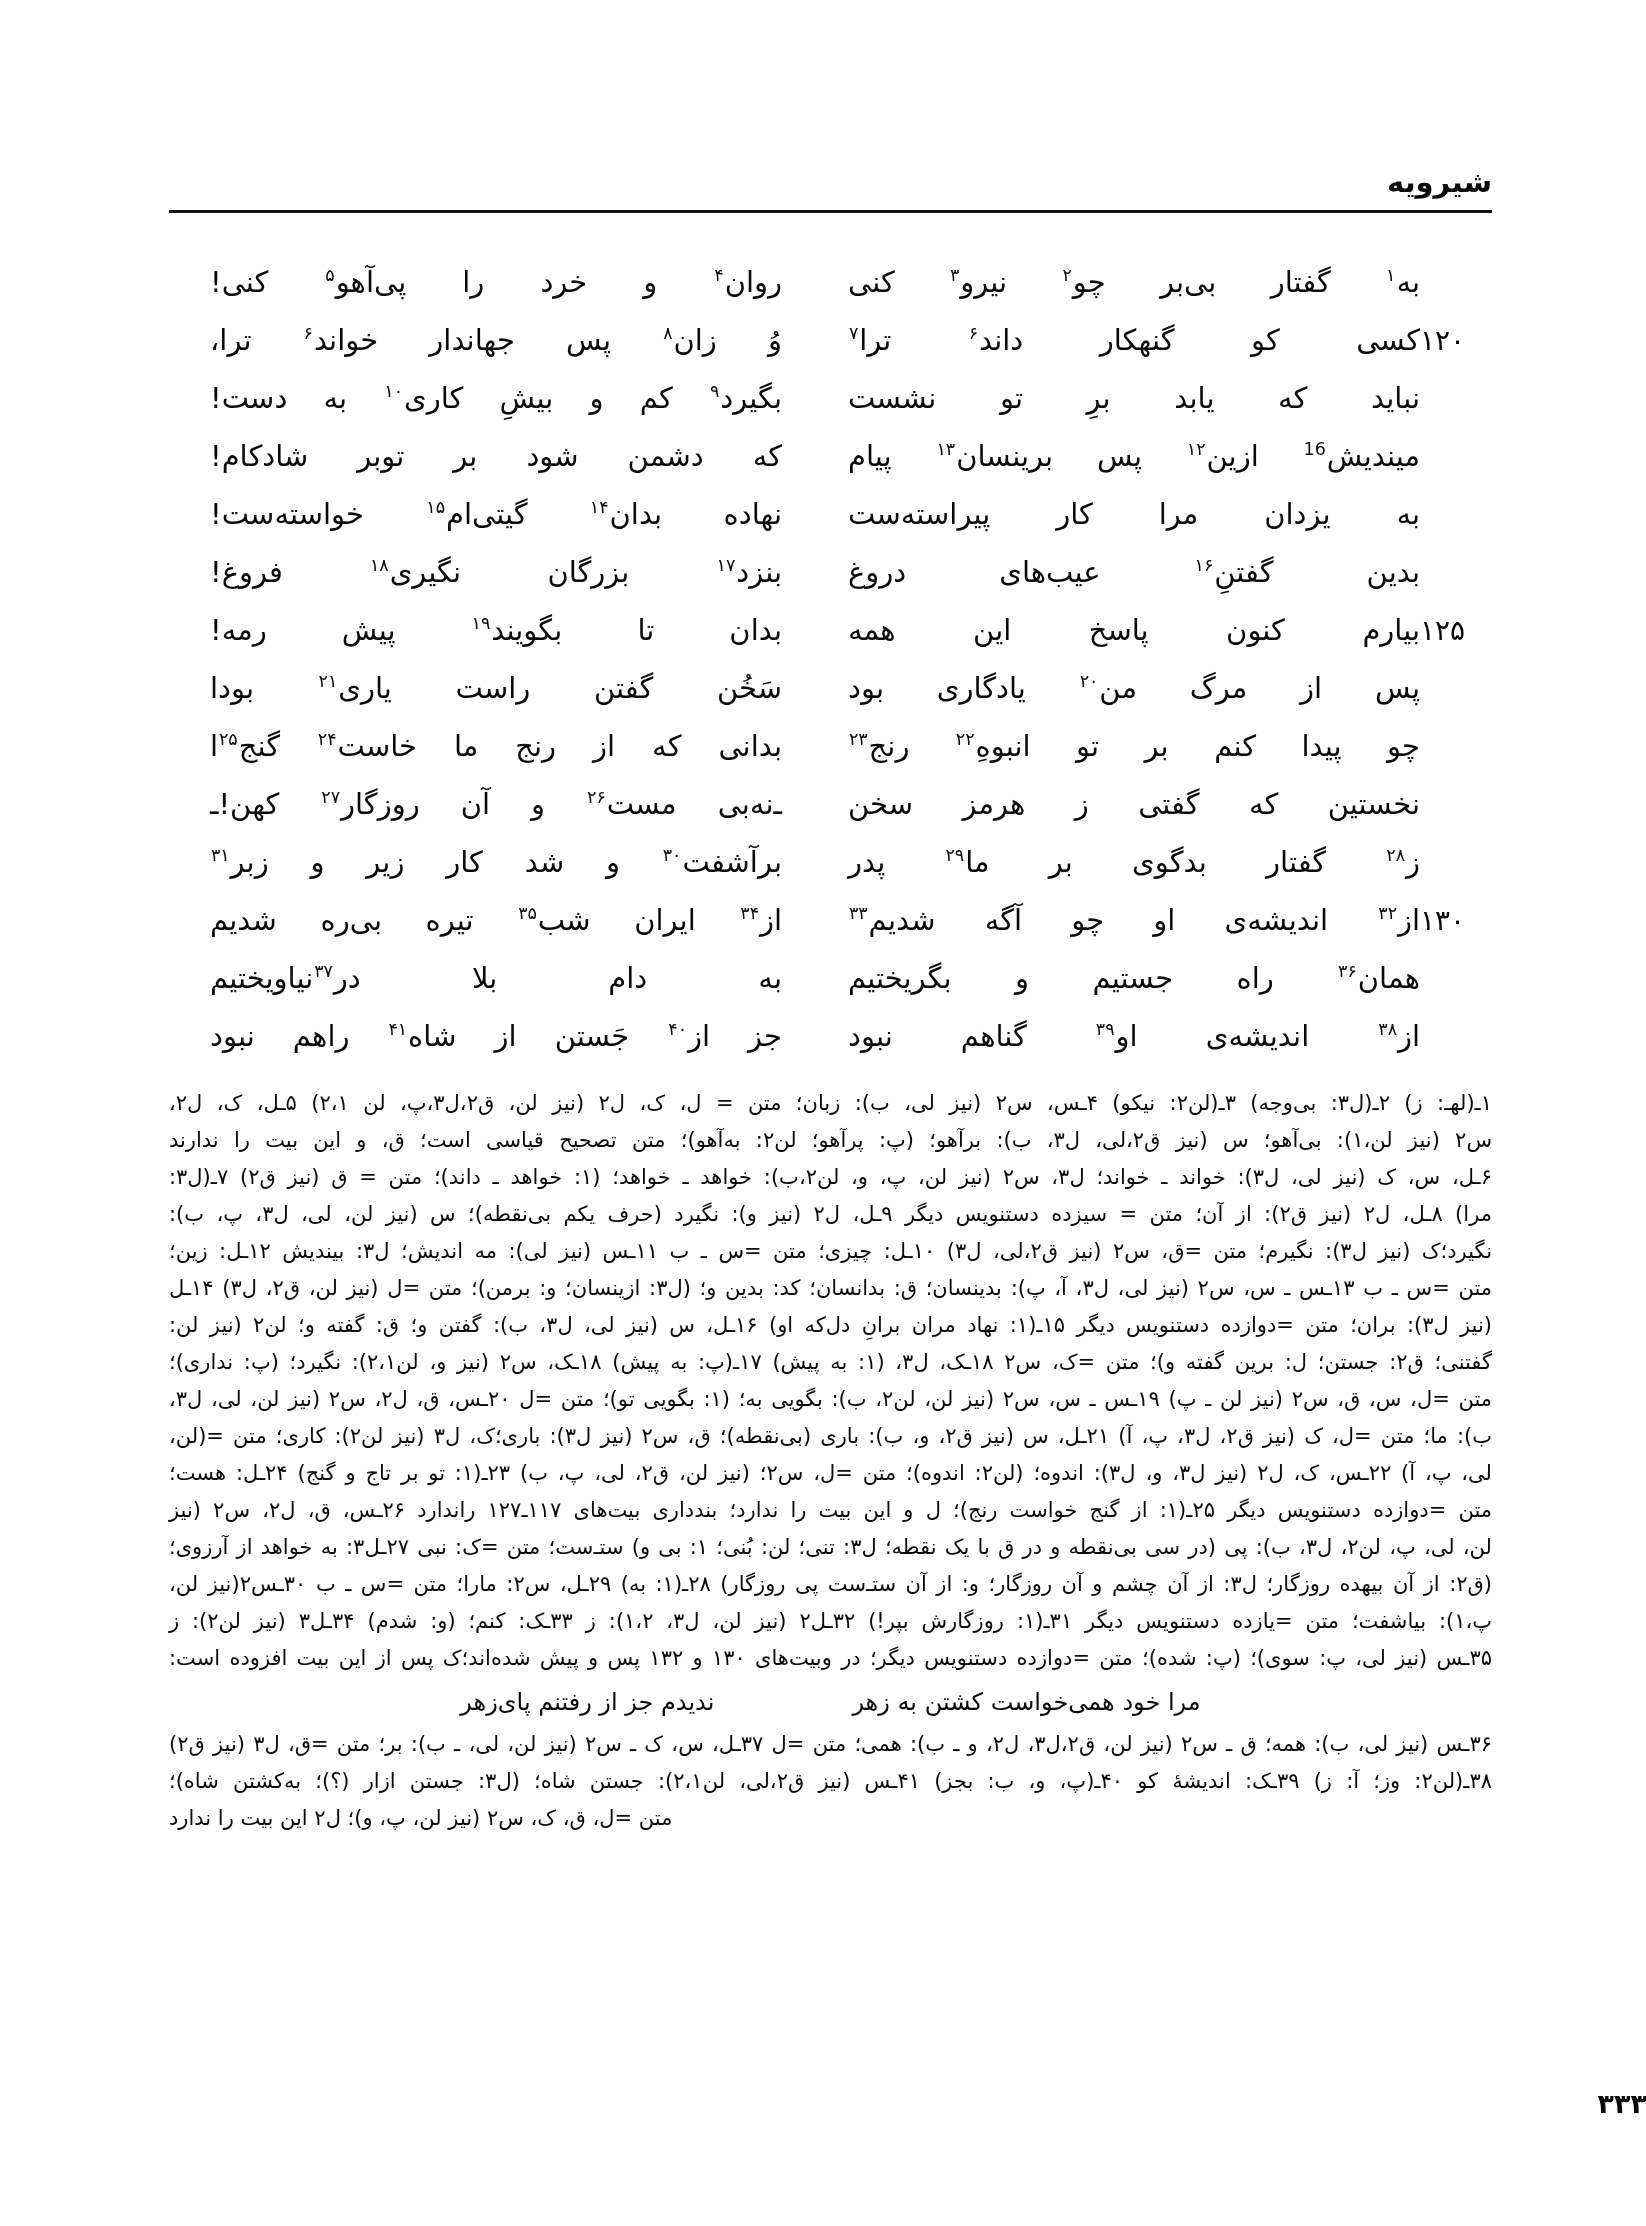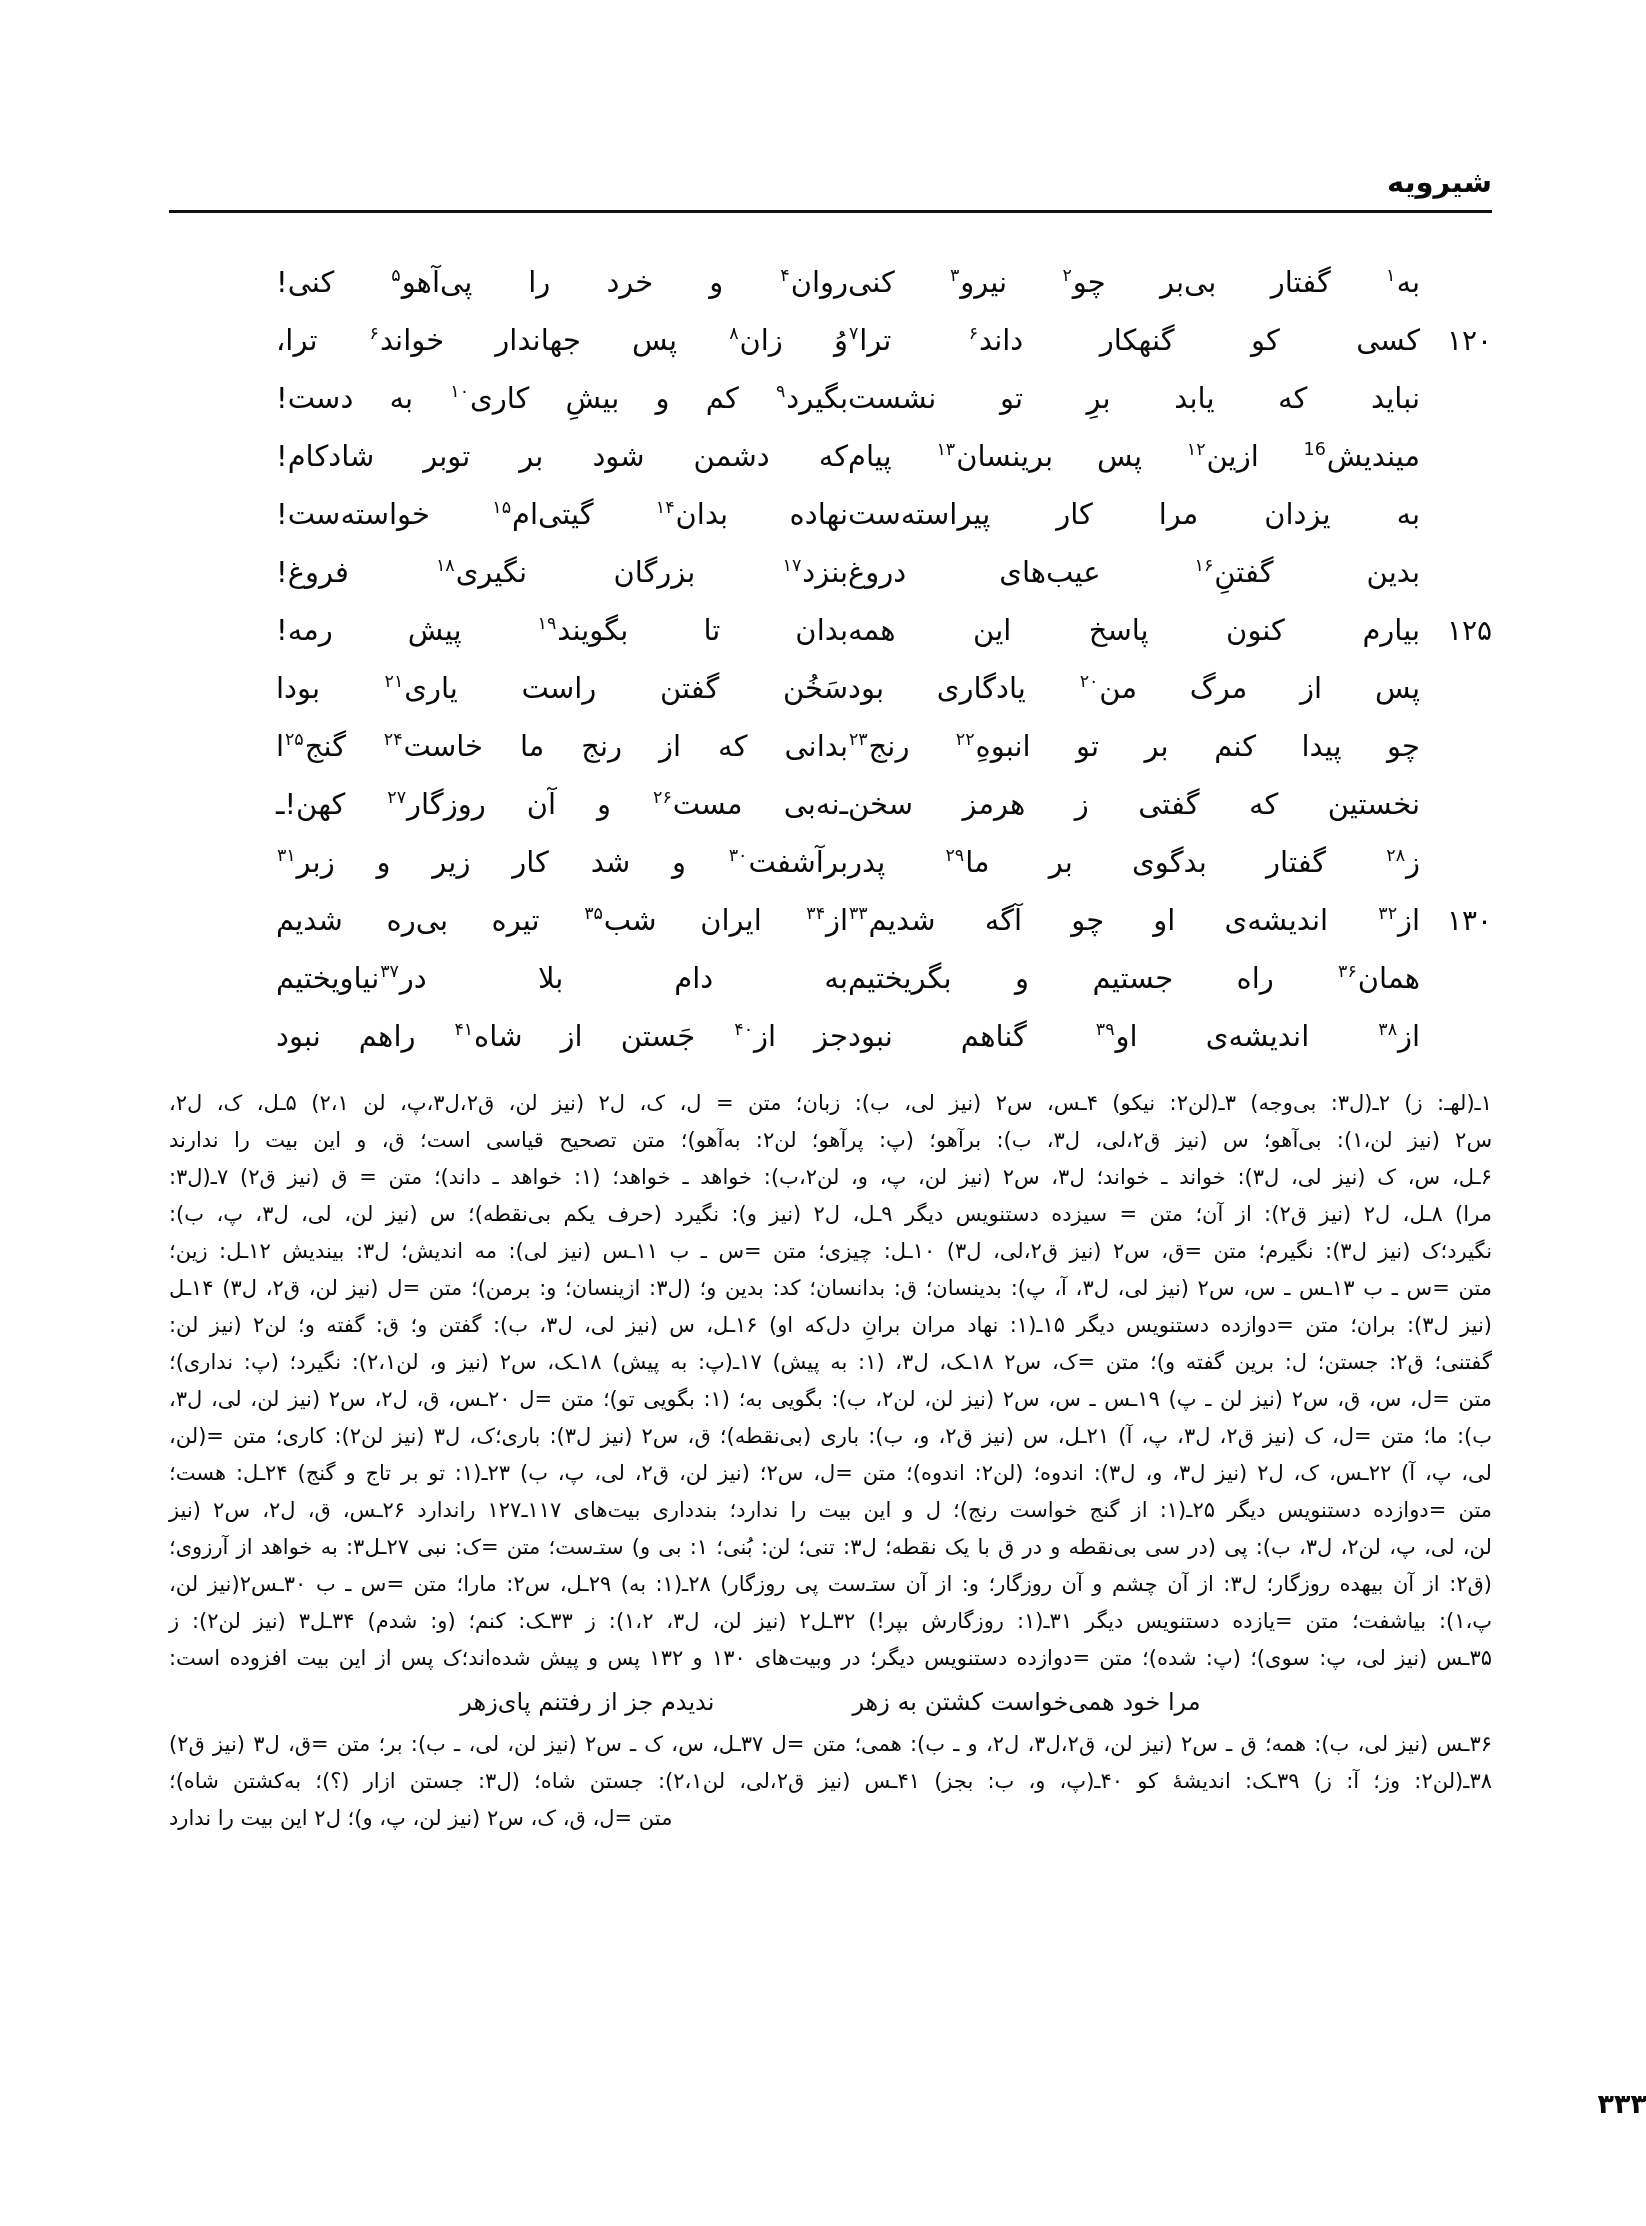--- a/index.html
+++ b/index.html
@@ -51,41 +51,42 @@
     display:flex;
     flex-direction:row;
     align-items:flex-start;
     height:58px;
     position:relative;
   }
   .vnum{
     width:72px;
     flex:0 0 72px;
     font-size:28px;
-    text-align:right;
+    text-align:left;
     padding-top:3.7px;
     line-height:1.05;
     white-space:nowrap;
   }
   .hemi{
     flex:0 0 auto;
     font-size:29px;
     line-height:1.1;
     padding-top:2.8px;
     white-space:nowrap;
     overflow:visible;
   }
   .hemi.right{
     width:572px;
     text-align:justify;
     text-align-last:justify;
     direction:rtl;
   }
   .hemi.left{
     width:572px;
+    margin-right:66px;
     text-align:justify;
     text-align-last:justify;
     direction:rtl;
   }
   sup.note{
     font-size:17.5px;
     vertical-align:super;
     line-height:0;
     font-weight:normal;
     padding:0 0.9px;

